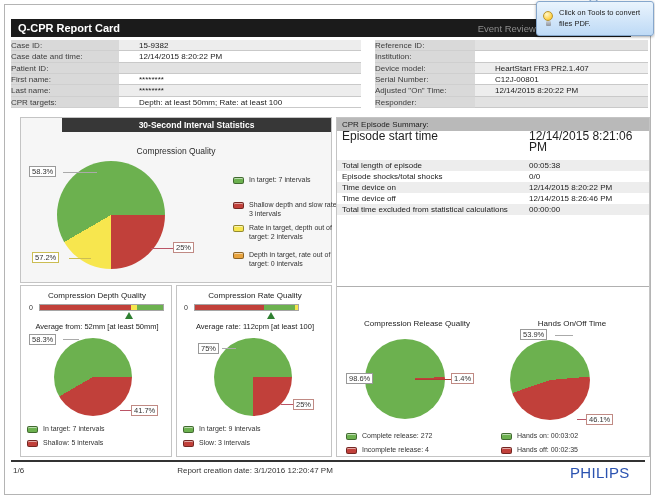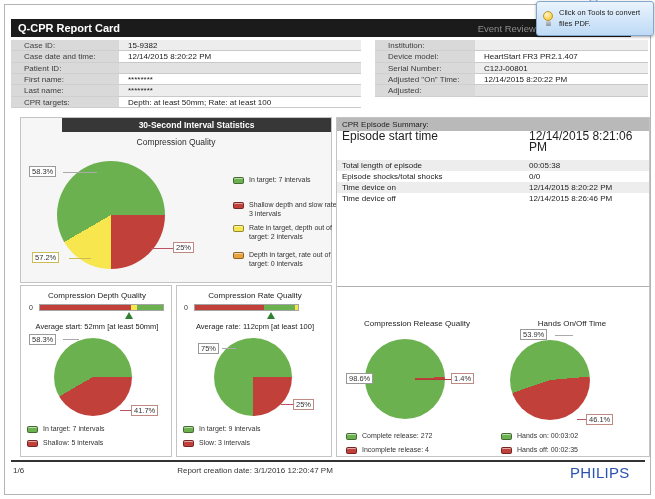--- a/index.html
+++ b/index.html
@@ -17,22 +17,22 @@
   .tooltip { left:536px; top:1px; width:118px; height:35px; background:linear-gradient(#eaf4fd,#bedaf6); border:1px solid #86a7cc; border-radius:3px; box-shadow:0 1px 3px rgba(0,0,0,.35); display:flex; align-items:center; gap:4px; padding:2px 4px; z-index:30; }
   .tooltip .txt { font-size:7.5px; color:#1c1c1c; line-height:1.35; }
   .bulb { width:14px; height:18px; position:relative; flex:0 0 14px; }
   .bulb .glass { position:absolute; left:2px; top:1px; width:10px; height:10px; border-radius:50%; background:radial-gradient(circle at 35% 30%, #fff7c9, #ffd24a 65%, #e3a81f); border:1px solid #b9952e; }
   .bulb .base { position:absolute; left:4.5px; top:11px; width:5px; height:5px; background:linear-gradient(#c9ced6,#8d939c); border-radius:1px; }
   .notch { left:590px; top:-2px; width:7px; height:7px; background:#eaf4fd; border-left:1px solid #86a7cc; border-top:1px solid #86a7cc; transform:rotate(45deg); z-index:29; }
 
   
   .ftable { display:flex; flex-direction:column; }
   .frow { display:flex; height:11.33px; }
-  .flabel { background:#d9d9d9; border-bottom:1px solid #cfcfcf; font-size:8px; color:#3c3c3c; line-height:11px; padding-left:13px; white-space:nowrap; overflow:hidden; }
-  .fval { border-bottom:1px solid #c9c9c9; font-size:8px; color:#1a1a1a; line-height:11px; padding-left:9px; white-space:nowrap; overflow:hidden; flex:1; background:#fff; }
+  .flabel { background:#d9d9d9; border-bottom:1px solid #cfcfcf; font-size:8px; color:#3c3c3c; line-height:11px; padding-left:0; white-space:nowrap; overflow:hidden; }
+  .fval { border-bottom:1px solid #c9c9c9; font-size:8px; color:#1a1a1a; line-height:11px; padding-left:20px; white-space:nowrap; overflow:hidden; flex:1; background:#fff; }
   .frow:nth-child(odd) .fval { background:#ededed; }
   .fval.gray { background:#e2e2e2 !important; }
   .lt .flabel { width:108px; }
   .rt .flabel { width:100px; }
 
   
   .panel { position:absolute; border:1px solid #c4c4c4; background:#f6f6f6; }
   .panel.white { background:#fff; }
   .sechdr { height:14px; background:#373737; color:#fff; font-size:8.5px; font-weight:bold; text-align:center; line-height:14px;margin-left:41px; }
   .subttl { font-size:8.5px; color:#2c2c2c; text-align:center; }
@@ -99,44 +99,48 @@
       <div class="fval">********</div>
     </div>
   <div class="frow">
       <div class="flabel">CPR targets:</div>
       <div class="fval">Depth: at least 50mm; Rate: at least 100</div>
     </div>
 </div>
 
 <div class="abs ftable rt" style="left:375px; top:40px; width:273px;">
   <div class="frow">
+      <div class="flabel">Reference ID:</div>
+      <div class="fval gray"></div>
+    </div>
+  <div class="frow">
       <div class="flabel">Institution:</div>
       <div class="fval"></div>
     </div>
   <div class="frow">
       <div class="flabel">Device model:</div>
       <div class="fval">HeartStart FR3 PR2.1.407</div>
     </div>
   <div class="frow">
       <div class="flabel">Serial Number:</div>
       <div class="fval">C12J-00801</div>
     </div>
   <div class="frow">
       <div class="flabel">Adjusted "On" Time:</div>
       <div class="fval">12/14/2015 8:20:22 PM</div>
     </div>
   <div class="frow">
-      <div class="flabel">Adjusted:</div>
+      <div class="flabel">Responder:</div>
       <div class="fval gray"></div>
     </div>
 </div>
 
 <div class="panel" style="left:20px; top:117px; width:312px; height:166px;">
   <div class="sechdr">30-Second Interval Statistics</div>
-  <div class="subttl" style="margin-top:5px;">Compression Quality</div>
+  <div class="subttl" style="margin-top:14px;">Compression Quality</div>
 
   <div class="pie" style="left: 36px; top: 43px; width: 108px; height: 108px; background: conic-gradient(from 90deg, rgb(193, 64, 58) 0%, rgb(193, 64, 58) 25%, rgb(247, 230, 78) 25%, rgb(247, 230, 78) 41.67%, rgb(108, 177, 79) 41.67%, rgb(108, 177, 79) 100%);"></div>
 
   <div class="leader" style="left:42px; top:54px; width:34px;"></div>
   <div class="pct" style="left:8px; top:48px;">58.3%</div>
   <div class="leader" style="left:130px; top:130px; width:24px; border-color:#b56;"></div>
   <div class="pct" style="left:152px; top:124px; border-color:#c08a84;">25%</div>
   <div class="leader" style="left:48px; top:140px; width:22px; border-color:#cbbd53;"></div>
   <div class="pct" style="left:11px; top:134px; border-color:#cbbd53;">57.2%</div>
 
@@ -173,20 +177,24 @@
         <span style="padding-left:5px; flex:1;">Episode shocks/total shocks</span>
         <span style="width:120px;">0/0</span>
       </div>
     <div style="display:flex; height:11px; font-size:8px; line-height:11px; background:#ededed;">
         <span style="padding-left:5px; flex:1;">Time device on</span>
         <span style="width:120px;">12/14/2015 8:20:22 PM</span>
       </div>
     <div style="display:flex; height:11px; font-size:8px; line-height:11px;">
         <span style="padding-left:5px; flex:1;">Time device off</span>
         <span style="width:120px;margin-left:24px;">12/14/2015 8:26:46 PM</span>
+      </div>
+    <div style="display:flex; height:11px; font-size:8px; line-height:11px; background:#ededed;">
+        <span style="padding-left:5px; flex:1;">Total time excluded from statistical calculations</span>
+        <span style="width:120px;">00:00:00</span>
       </div>
   </div>
 
   <div class="divline" style="left:0; top:168px; width:312px;"></div>
 
   <div class="cttl" style="left:0px; top:201px; width:160px;">Compression Release Quality</div>
   <div class="pie" style="left: 28px; top: 221px; width: 80px; height: 80px; background: conic-gradient(from 87deg, rgb(193, 64, 58) 0%, rgb(193, 64, 58) 1.4%, rgb(108, 177, 79) 1.4%, rgb(108, 177, 79) 100%);"></div>
   <div class="leader" style="left:45px; top:260px; width:0px;"></div>
   <div class="pct" style="left:9px; top:255px;">98.6%</div>
   <div class="leader" style="left:78px; top:261px; width:36px; border-color:#b23c34;"></div>
@@ -216,21 +224,21 @@
     </div>
 </div>
 
 <div class="panel white" style="left:20px; top:285px; width:152px; height:172px;">
   <div class="cttl" style="left:0; top:5px; width:152px;">Compression Depth Quality</div>
   <div class="gzero" style="left:8px; top:18px;">0</div>
   <div class="gauge" style="left: 18px; top: 18px; width: 125px; background: linear-gradient(to right, rgb(193, 64, 58) 0%, rgb(193, 64, 58) 74%, rgb(247, 230, 78) 74%, rgb(247, 230, 78) 79%, rgb(108, 177, 79) 79%, rgb(108, 177, 79) 100%);"></div>
   <div class="abs" style="left:18px; top:26px; width:125px; height:7px;">
     <div class="gmarker" style="left: 72%;"></div>
   </div>
-  <div class="avgtxt" style="left:0; top:36px; width:152px;">Average start: 52mm  [at least 50mm]</div>
+  <div class="avgtxt" style="left:0; top:36px; width:152px;">Average from: 52mm  [at least 50mm]</div>
 
   <div class="pie" style="left: 33px; top: 52px; width: 78px; height: 78px; background: conic-gradient(from 90deg, rgb(193, 64, 58) 0%, rgb(193, 64, 58) 41.7%, rgb(108, 177, 79) 41.7%, rgb(108, 177, 79) 100%);"></div>
   <div class="leader" style="left:42px; top:53px; width:16px;"></div>
   <div class="pct" style="left:8px; top:48px;">58.3%</div>
   <div class="leader" style="left:99px; top:124px; width:11px; border-color:#b56;"></div>
   <div class="pct" style="left:110px; top:119px; border-color:#c08a84;">41.7%</div>
   <div class="legend-item" style="left:6px; top:139px; width:130px;">
       <span class="swatch" style="background: rgb(108, 177, 79);"></span>
       <span class="ltext">In target: 7 intervals</span>
     </div>

